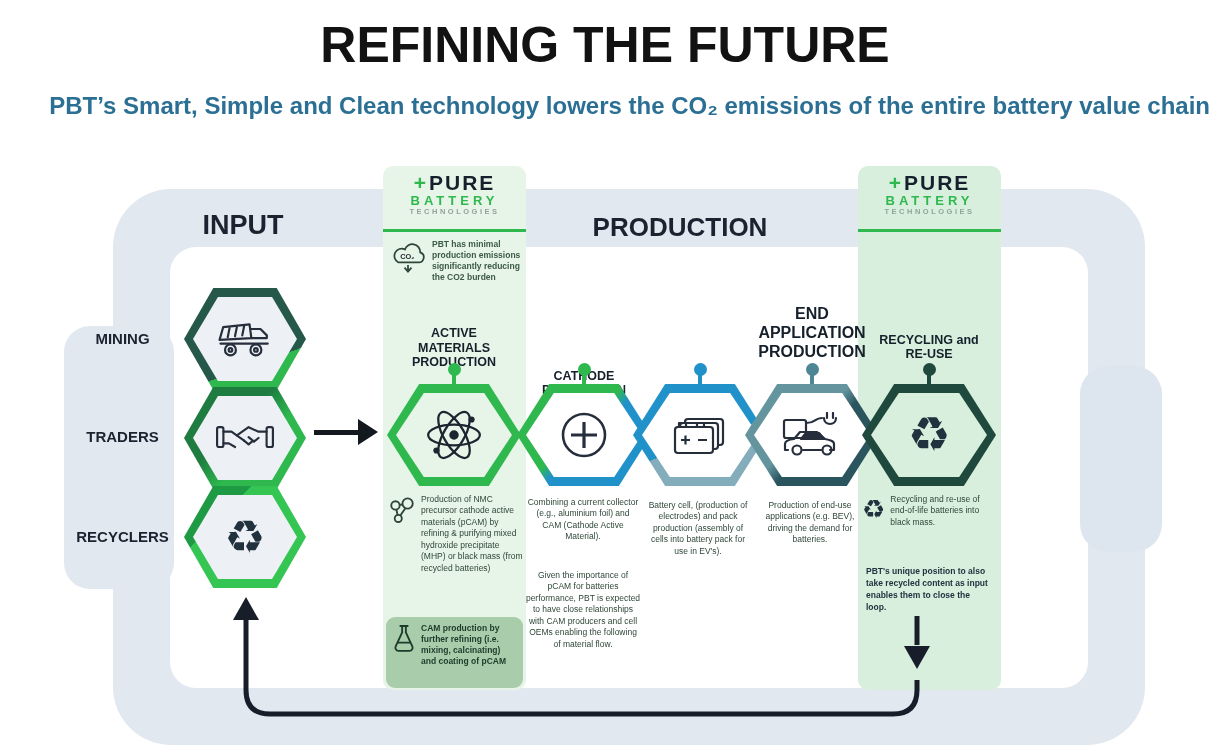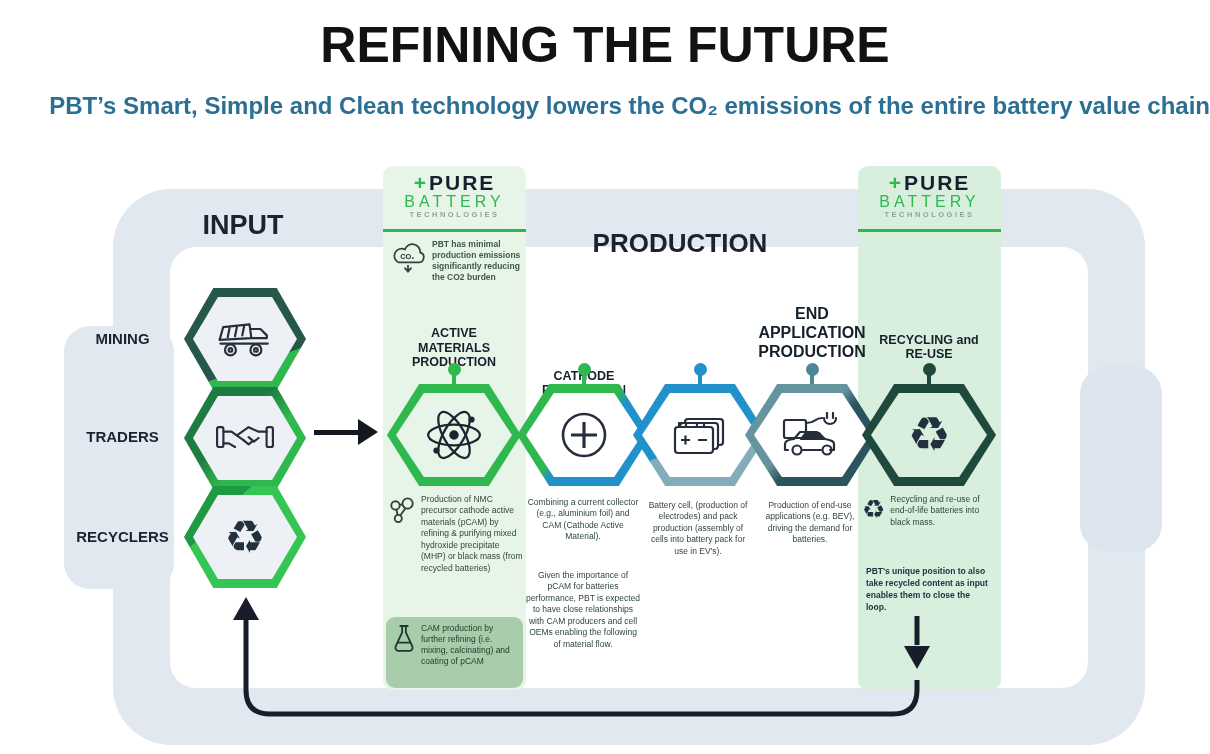--- a/index.html
+++ b/index.html
@@ -14,21 +14,21 @@
                  color:#2b7094;}
 
   
   .band{left:113px;top:189px;width:1032px;height:556px;background:#e2e8f0;border-radius:58px;z-index:1;}
   .band-inner{left:170px;top:247px;width:918px;height:441px;background:#ffffff;border-radius:26px;z-index:1;}
   .left-tab{left:64px;top:326px;width:110px;height:263px;background:#e2e8f0;border-radius:26px;z-index:1;}
   .right-nub{left:1080px;top:366px;width:82px;height:186px;background:#dde6ee;border-radius:28px;z-index:1;}
 
   .section-label{font-weight:800;color:#1b2330;z-index:3;text-align:center;}
   .input-label{left:168px;top:210px;width:150px;font-size:27px;}
-  .production-label{left:520px;top:212px;width:320px;font-size:26px;margin-top:16px;}
+  .production-label{left:520px;top:212px;width:320px;font-size:26px;}
 
   .feed-label{z-index:3;width:105px;left:70px;text-align:center;font-size:15px;font-weight:800;color:#1b2330;}
 
   
   .hex{z-index:3;clip-path:polygon(24% 0%,76% 0%,100% 50%,76% 100%,24% 100%,0% 50%);}
   .hex-in{position:absolute;inset:9px;clip-path:polygon(24% 0%,76% 0%,100% 50%,76% 100%,24% 100%,0% 50%);
           display:flex;align-items:center;justify-content:center;}
   .in-hex{left:184px;width:122px;height:102px;}
   .in-hex .hex-in{background:#edf1f6;}
   .p-hex{width:134px;height:102px;top:384px;}
@@ -37,37 +37,37 @@
   .pin-stem{z-index:3;width:4px;height:13px;top:374px;}
 
   
   .col-green{z-index:2;top:166px;width:143px;height:524px;border-radius:10px;}
   .col1-bg{left:383px;background:#e7f4e8;}
   .col5-bg{left:858px;background:#d8efde;}
 
   .pbt-logo{z-index:3;width:143px;top:172px;text-align:center;line-height:1.05;}
   .logo-top{font-size:21px;font-weight:800;color:#15202c;letter-spacing:2px;}
   .logo-plus{color:#2eb84e;margin-right:1px;}
-  .logo-battery{font-size:16px;font-weight:400;color:#2eb84e;letter-spacing:4px;}
+  .logo-battery{font-size:13px;font-weight:700;color:#2eb84e;letter-spacing:4px;}
   .logo-tech{font-size:7.5px;font-weight:600;color:#93a39a;letter-spacing:2.5px;}
   .logo-rule{z-index:3;width:143px;top:229px;border-top:3px solid #2eb84e;height:0;}
 
   .co2-row{z-index:3;left:388px;top:239px;width:133px;display:flex;gap:4px;align-items:flex-start;}
   .co2-text{font-size:8.5px;font-weight:700;color:#3c5a46;line-height:1.3;width:90px;}
 
   .col-header{z-index:3;display:flex;align-items:flex-end;justify-content:center;text-align:center;
               font-weight:800;color:#16202b;font-size:12.5px;line-height:1.18;}
 
   .small-text{font-size:8.5px;color:#2e4637;line-height:1.35;}
   .body-row{z-index:3;display:flex;gap:5px;align-items:flex-start;}
   .center-text{z-index:3;text-align:center;}
 
   .subnote{z-index:3;left:386px;top:617px;width:137px;height:71px;background:#a9cdaa;border-radius:9px;
            display:flex;gap:5px;padding:6px;box-sizing:border-box;align-items:flex-start;}
-  .subnote-text{font-size:8.5px;font-weight:400;color:#1e3a2b;line-height:1.3;}
+  .subnote-text{font-size:8.5px;font-weight:700;color:#1e3a2b;line-height:1.3;}
 
   .note5{z-index:3;left:866px;top:566px;width:126px;font-size:8.5px;font-weight:800;color:#243240;line-height:1.4;}
 
   .recycle-glyph{color:#22313e;line-height:1;}
 
   
   .arrow-line{z-index:3;left:314px;top:430px;width:44px;height:5px;background:#14181f;}
   .arrow-head{z-index:3;left:358px;top:419px;width:0;height:0;border-left:20px solid #14181f;
               border-top:13px solid transparent;border-bottom:13px solid transparent;}
   #loop-svg{z-index:4;left:0;top:0;pointer-events:none;}

